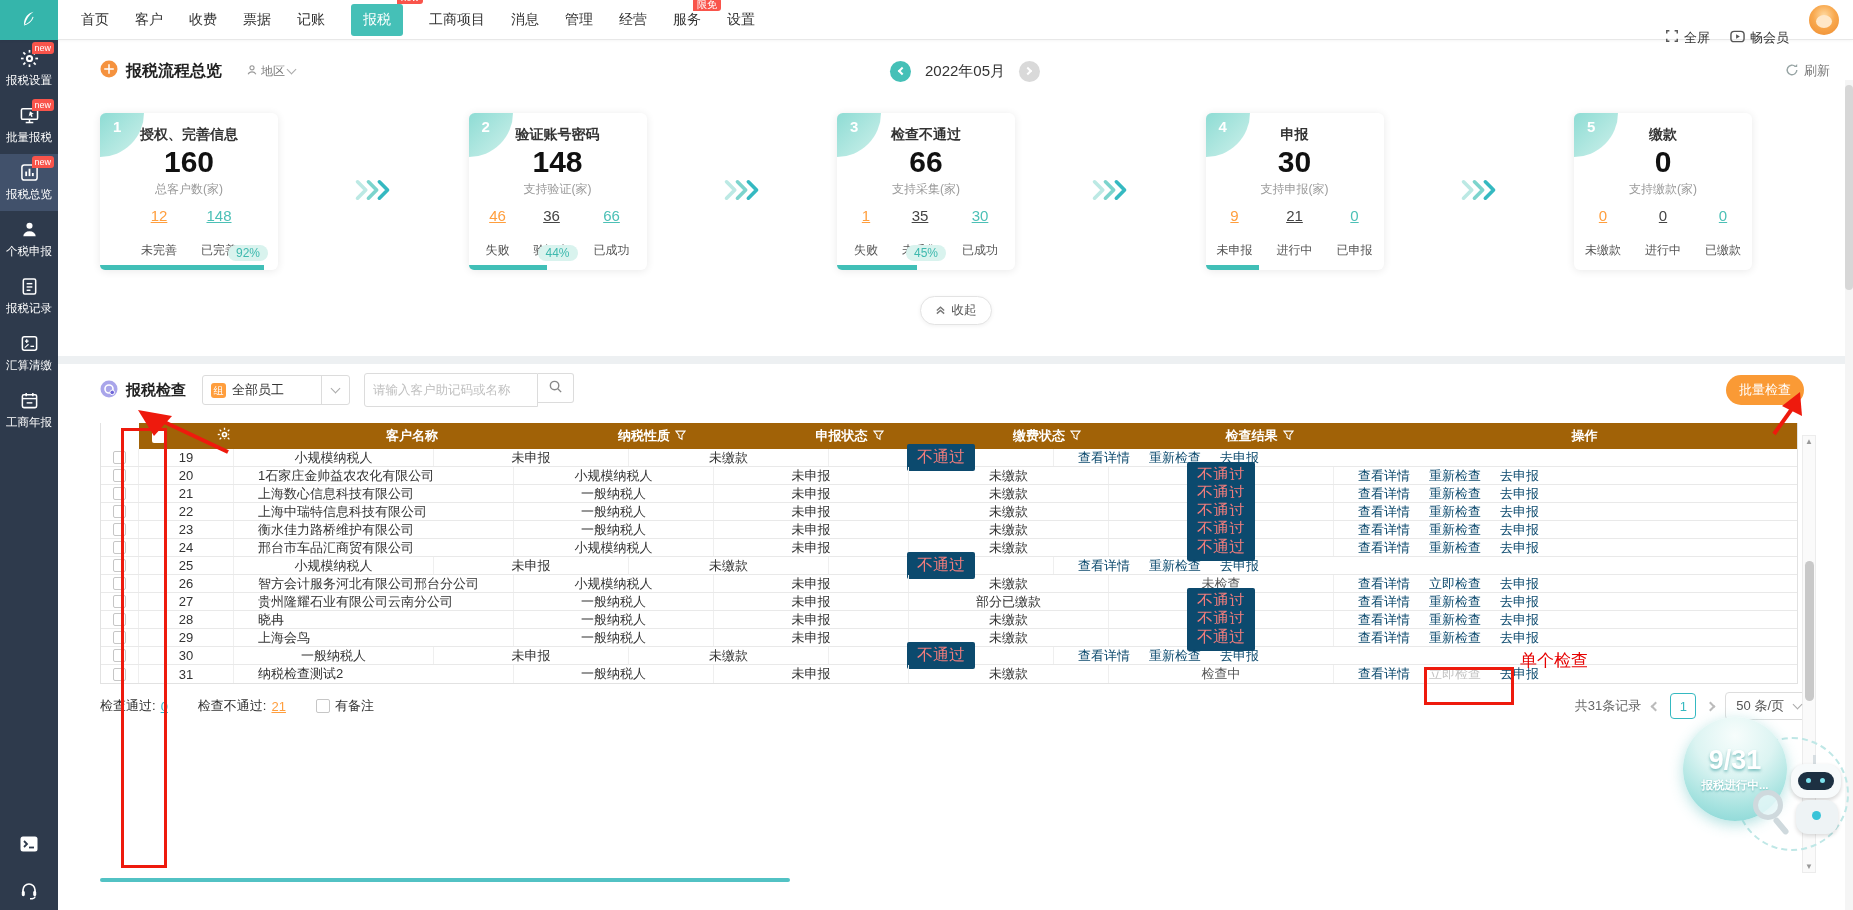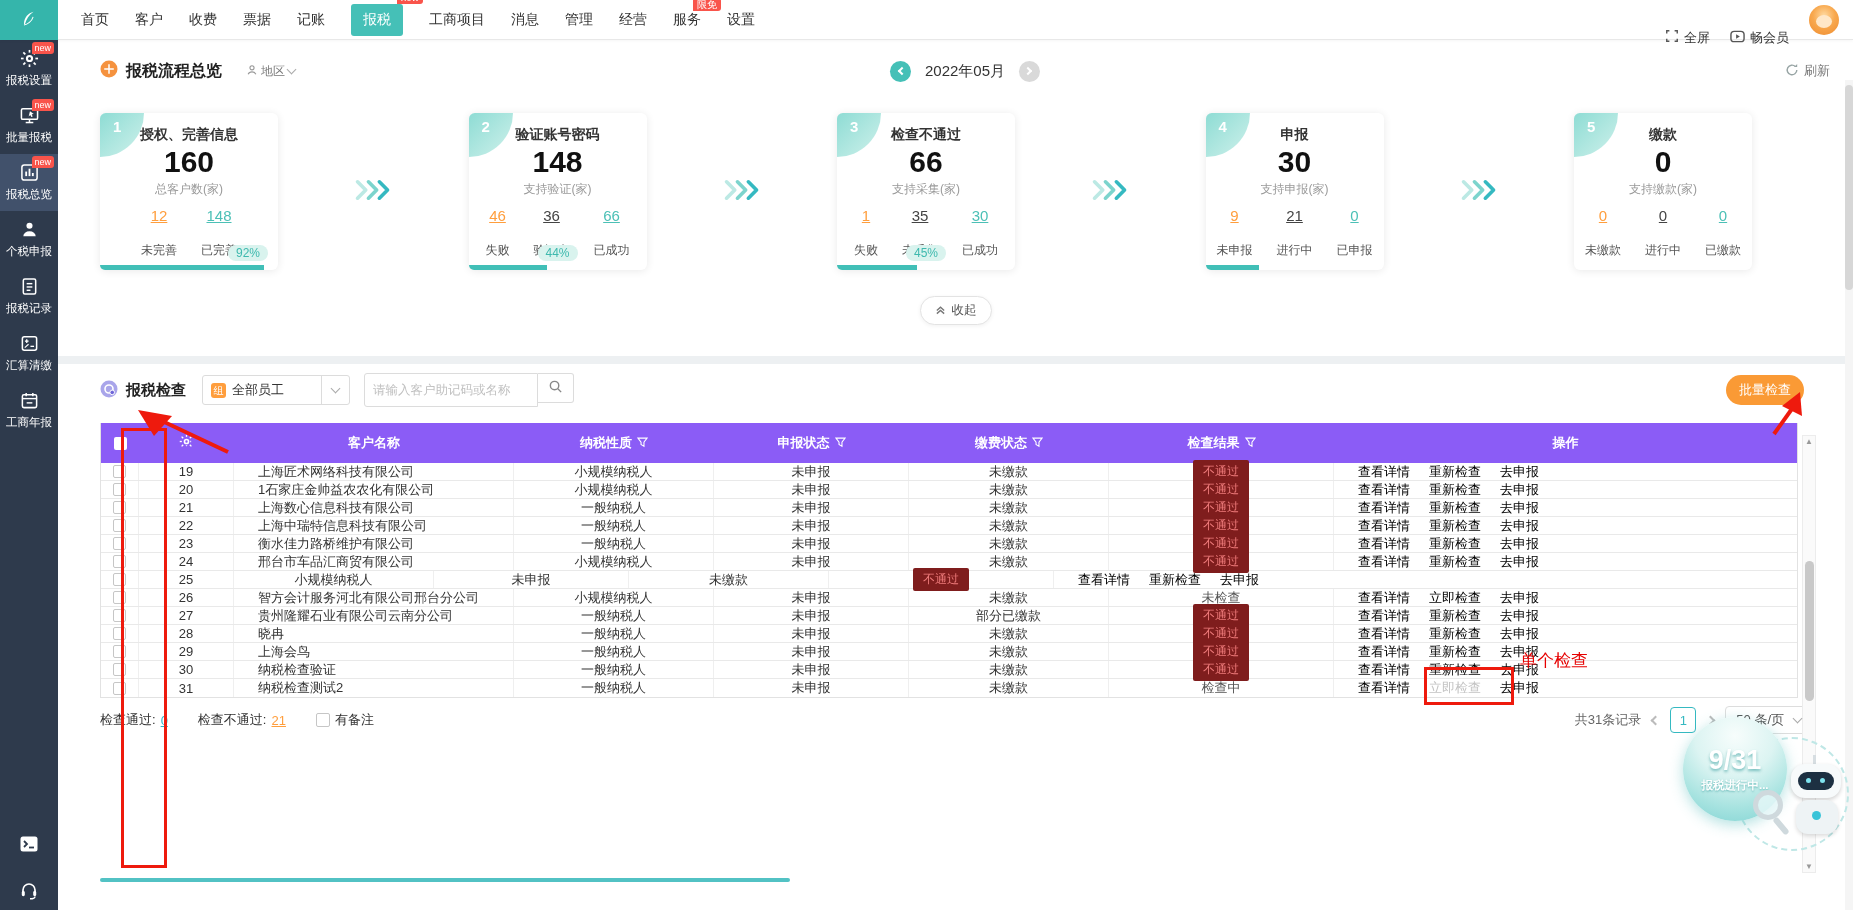--- a/index.html
+++ b/index.html
@@ -85,34 +85,34 @@
   #search-input { width:174px; height:30px; border:1px solid #dcdcdc; border-radius:3px 0 0 3px; padding:16px 8px;
     font-size:12.5px; color:#333; outline:none; font-family:inherit; }
   #search-input::placeholder { color:#c0c0c0; }
   #search-btn { width:36px; height:30px; border:1px solid #dcdcdc; border-left:none; border-radius:0 3px 3px 0;
     background:#fff; display:flex; align-items:center; justify-content:center; cursor:pointer; }
   #batch-btn { margin-left:auto; background:#fa9a35; color:#fff; font-size:13px; border:none; border-radius:15px;
     padding:6px 13px; cursor:pointer; font-family:inherit; }
 
   
   #table { margin:17px 0 0 42px; width:1698px; border:1px solid #e2e2e2; border-top:none; }
-  #thead { display:flex; background:#8b5cf6; height:40px; align-items:center; color:#fff; font-size:13px; font-weight:bold; }
+  #thead { display:flex; background:#a16207; height:26px; align-items:center; color:#fff; font-size:13px; font-weight:bold;margin-left:38px; }
   .th { display:flex; align-items:center; justify-content:center; gap:5px; height:100%; cursor:pointer; }
   .col-cb { width:38px; } .col-idx { width:95px; } .col-name { width:280px; } .col-tax { width:200px; }
   .col-declare { width:195px; } .col-pay { width:200px; } .col-result { width:225px; } .col-actions { flex:1; }
   .trow { display:flex; height:18px; align-items:center; border-bottom:1px solid #e9e9e9; font-size:13px; color:#333; background:#fff; }
   .trow:last-child { border-bottom:none; }
   .td { display:flex; align-items:center; justify-content:center; height:100%; border-right:1px solid #efefef; }
   .td.col-actions { border-right:none; justify-content:flex-start; padding-left:24px; gap:19px; }
   .td.col-name { justify-content:flex-start; padding-left:24px; }
   .cb { width:13px; height:13px; border:1px solid #c6c6c6; border-radius:2px; background:#fff; cursor:pointer; }
   .cb-header { width:13px; height:13px; border-radius:2px; background:#fff; cursor:pointer; }
-  .badge-fail { background:#7f1d1d; color:#f07c7c; padding:3px 10px; border-radius:2px; font-size:12px; }
+  .badge-fail { background:#0c4a6e; color:#f07c7c; padding:3px 10px; border-radius:2px; font-size:16px; }
   .plain-status { color:#555; }
-  .action { color:#000000; cursor:pointer; white-space:nowrap; }
+  .action { color:#0c4a6e; cursor:pointer; white-space:nowrap; }
   .action.disabled { color:#c3c3c3; }
 
   
   #hscroll { position:absolute; left:42px; top:838px; width:690px; height:4px; background:#52c2c4; border-radius:2px; cursor:pointer; }
 
   
   #vscroll { position:absolute; left:1744px; top:395px; width:14px; height:438px; background:#fafafa; border:1px solid #ececec; }
   #vscroll .arr { position:absolute; left:0; width:12px; text-align:center; font-size:8px; color:#999; cursor:pointer; }
   #vscroll .up { top:1px; } #vscroll .down { bottom:1px; }
   #vthumb { position:absolute; left:2px; top:125px; width:9px; height:140px; background:#c9c9c9; border-radius:5px; cursor:pointer; }
@@ -553,21 +553,20 @@
         <div class="th col-actions">
           <span>操作</span>
         </div>
       </div>
     <div id="tbody">
         <div class="trow">
           <div class="td col-cb">
             <span class="cb"></span>
           </div>
           <div class="td col-idx">19</div>
-          <div class="td col-name">上海匠术网络科技有限公司</div>
           <div class="td col-tax">小规模纳税人</div>
           <div class="td col-declare">未申报</div>
           <div class="td col-pay">未缴款</div>
           <div class="td col-result">
             <span class="badge-fail">不通过</span>
           </div>
           <div class="td col-actions">
             <span class="action">查看详情</span>
             <span class="action">重新检查</span>
             <span class="action">去申报</span>
@@ -750,21 +749,20 @@
             <span class="action">查看详情</span>
             <span class="action">重新检查</span>
             <span class="action">去申报</span>
           </div>
         </div>
         <div class="trow">
           <div class="td col-cb">
             <span class="cb"></span>
           </div>
           <div class="td col-idx">30</div>
-          <div class="td col-name">纳税检查验证</div>
           <div class="td col-tax">一般纳税人</div>
           <div class="td col-declare">未申报</div>
           <div class="td col-pay">未缴款</div>
           <div class="td col-result">
             <span class="badge-fail">不通过</span>
           </div>
           <div class="td col-actions">
             <span class="action">查看详情</span>
             <span class="action">重新检查</span>
             <span class="action">去申报</span>

